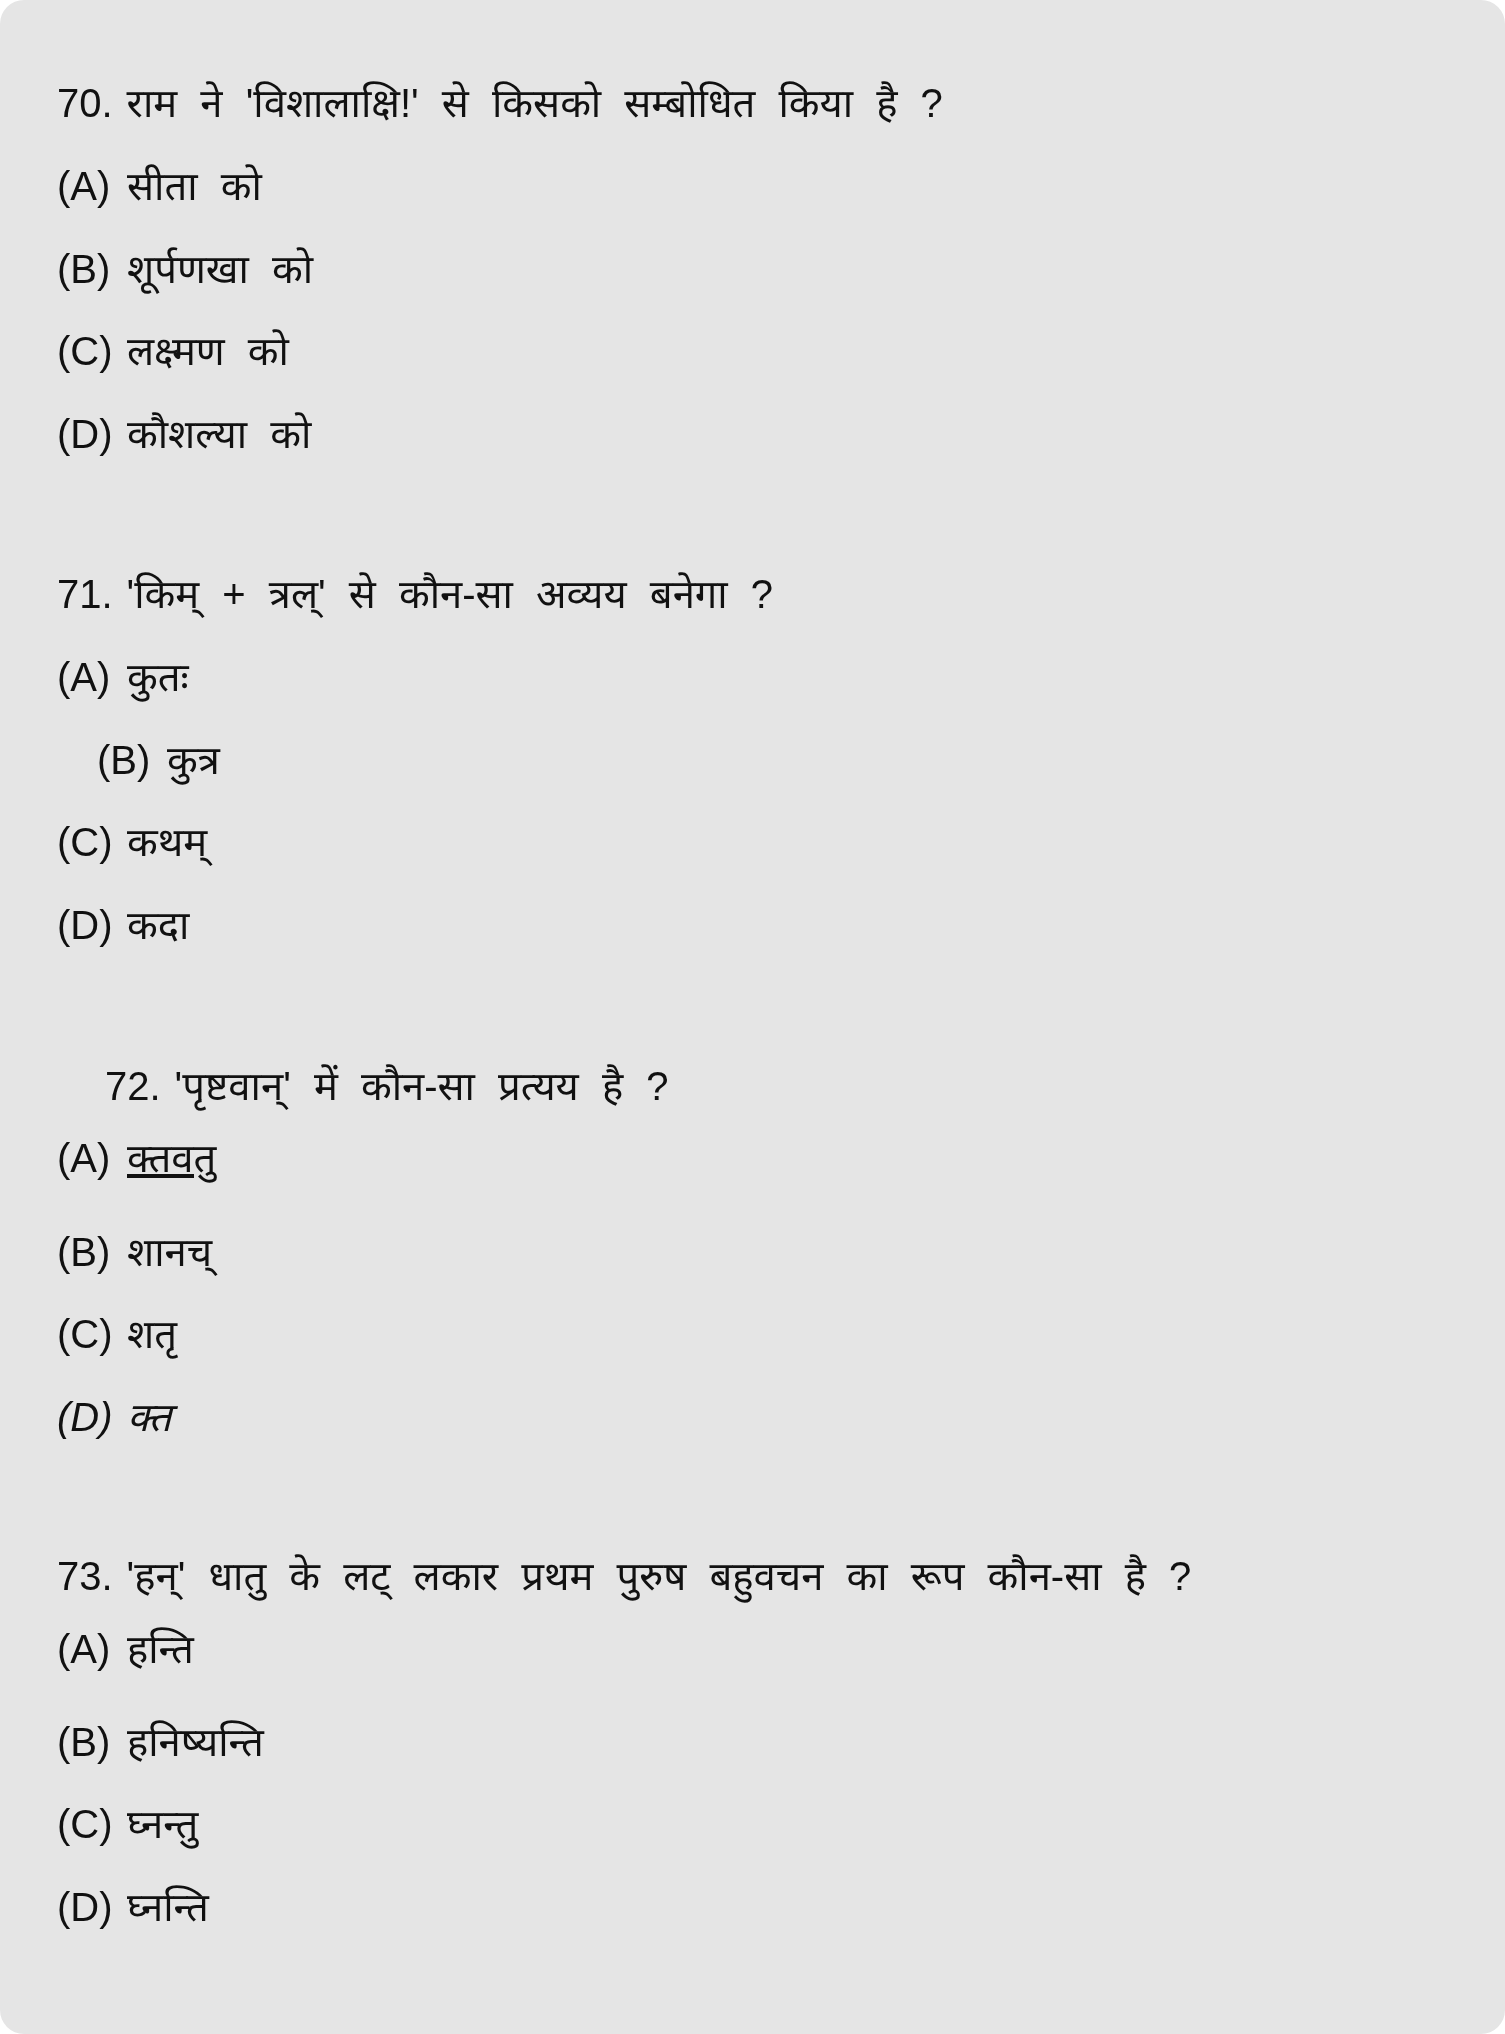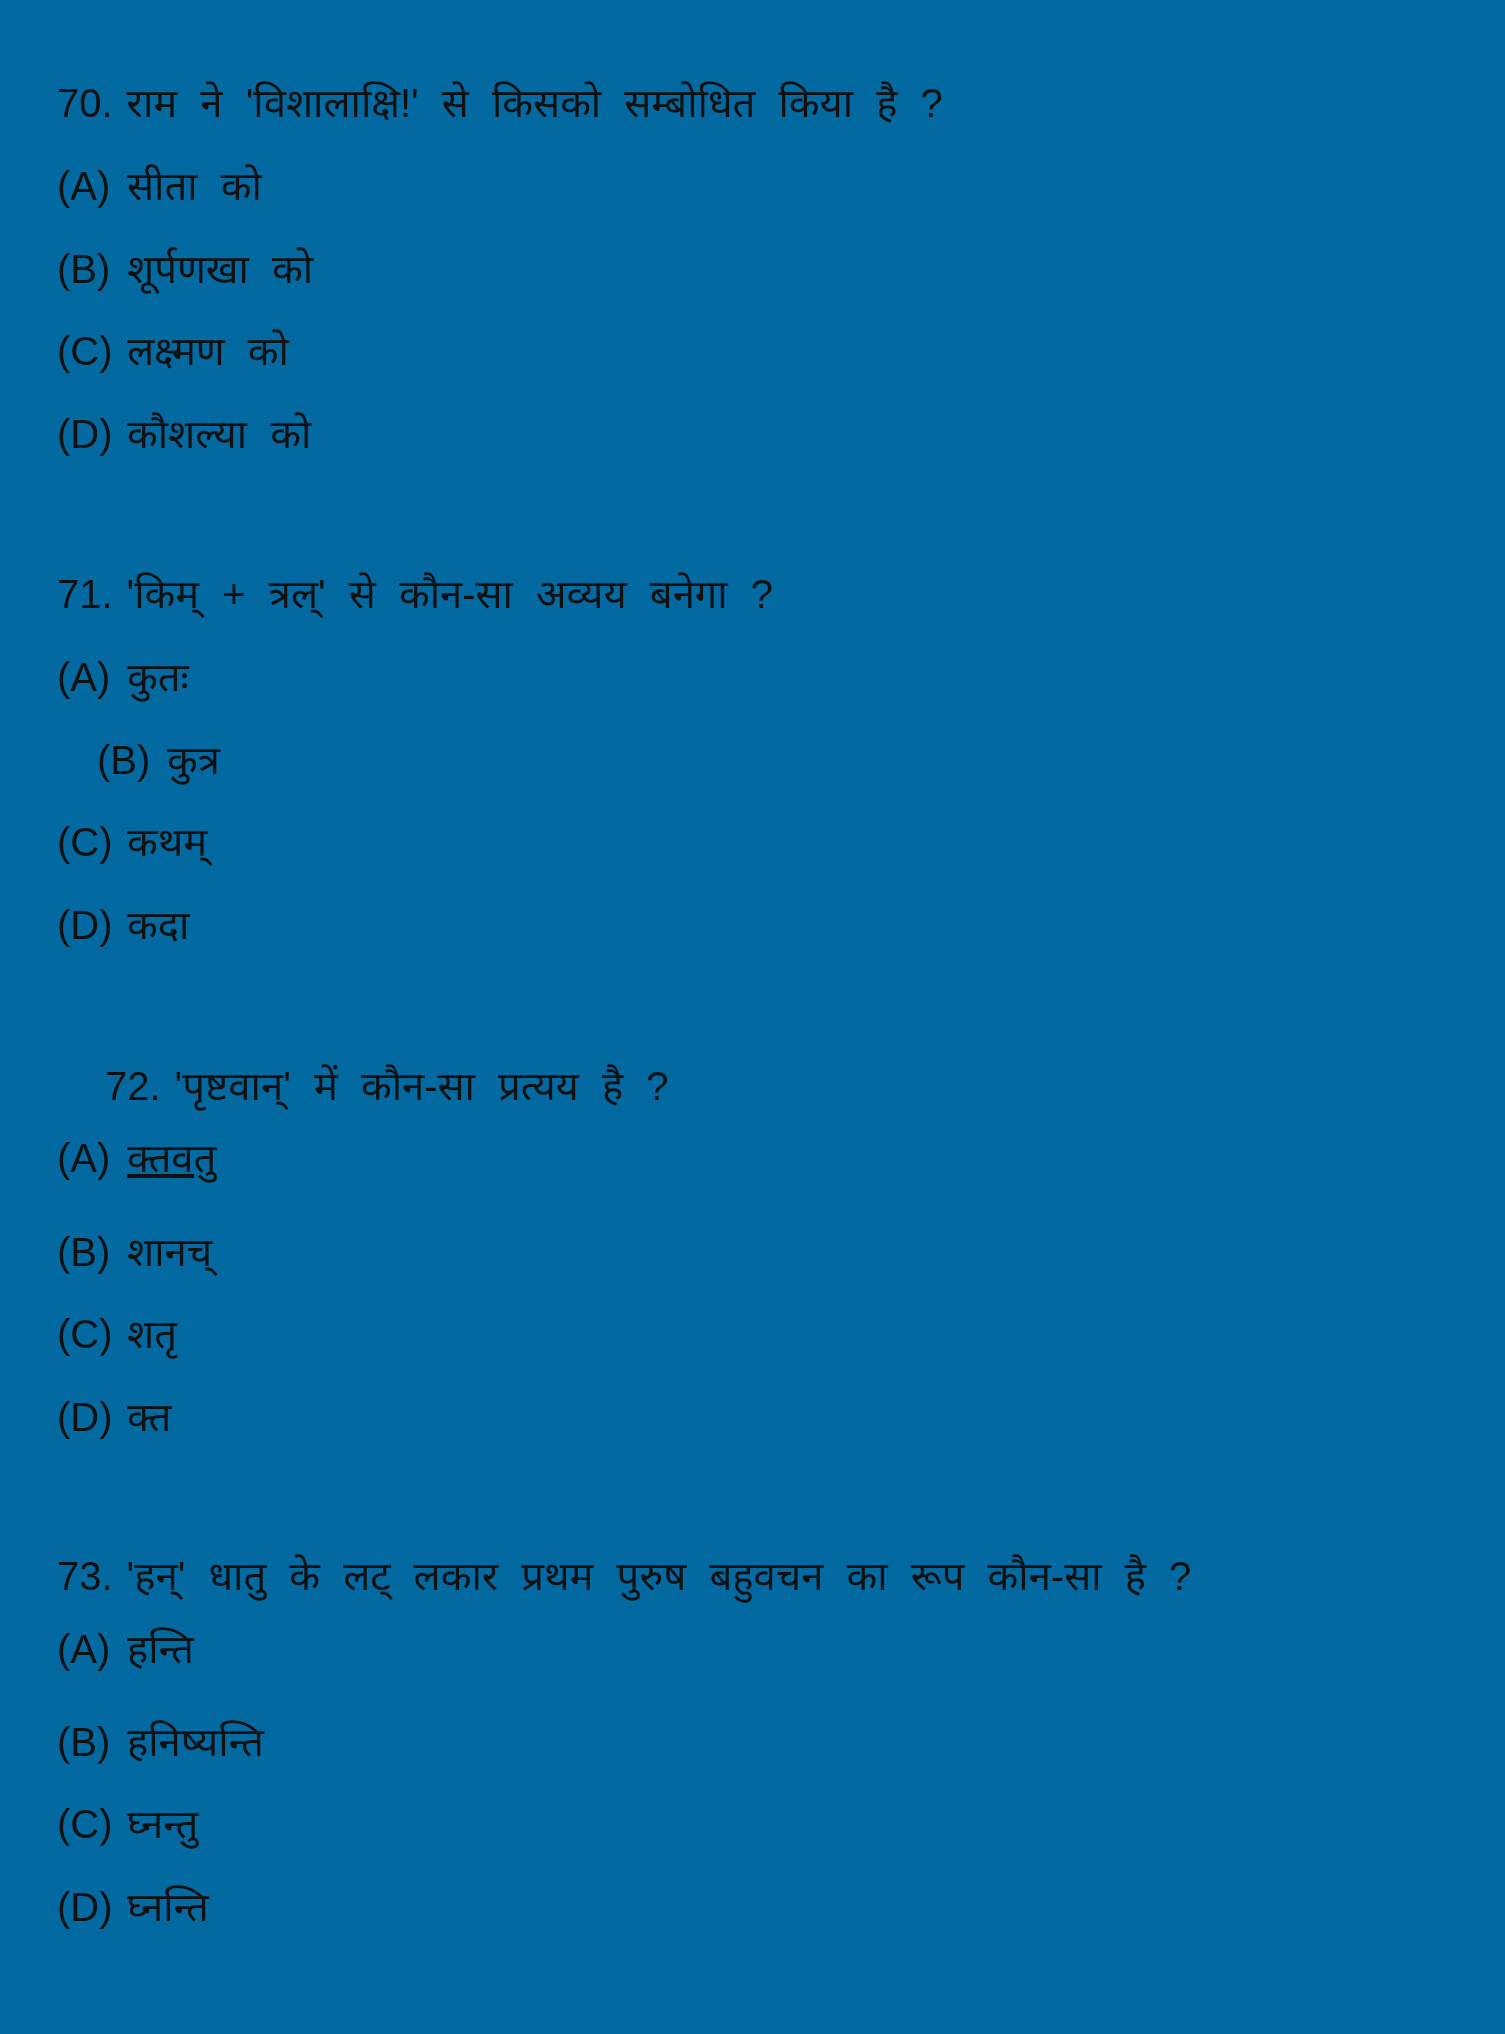--- a/index.html
+++ b/index.html
@@ -14,21 +14,22 @@
       overflow: hidden;
       font-family: "Liberation Sans", "DejaVu Sans", sans-serif;
       color: #111111;
     }
     .page {
       position: absolute;
       left: 0;
       top: 0;
       width: 1505px;
       height: 2034px;
-      background: #0369a1;
+      background: #e5e5e5;
+      border-radius: 24px;
     }
     .question-block {
       position: absolute;
       left: 57px;
       width: 1400px;
     }
     .line {
       position: absolute;
       left: 0;
       height: 50px;
@@ -95,21 +96,21 @@
     </div>
     <div class="line" style="top:72px;text-decoration:underline;">
       <span class="opt-label">(A)</span><span>क्तवतु</span>
     </div>
     <div class="line" style="top:166px;">
       <span class="opt-label">(B)</span><span>शानच्</span>
     </div>
     <div class="line" style="top:248px;">
       <span class="opt-label">(C)</span><span>शतृ</span>
     </div>
-    <div class="line" style="top:331px;">
+    <div class="line" style="top:331px;font-style:italic;">
       <span class="opt-label">(D)</span><span>क्त</span>
     </div>
   </div>
 
   <div class="question-block" style="top:1551px;">
     <div class="line" style="top:0px;">
       <span class="q-number">73.</span><span>'हन्' धातु के लट् लकार प्रथम पुरुष बहुवचन का रूप कौन-सा है ?</span>
     </div>
     <div class="line" style="top:73px;">
       <span class="opt-label">(A)</span><span>हन्ति</span>

